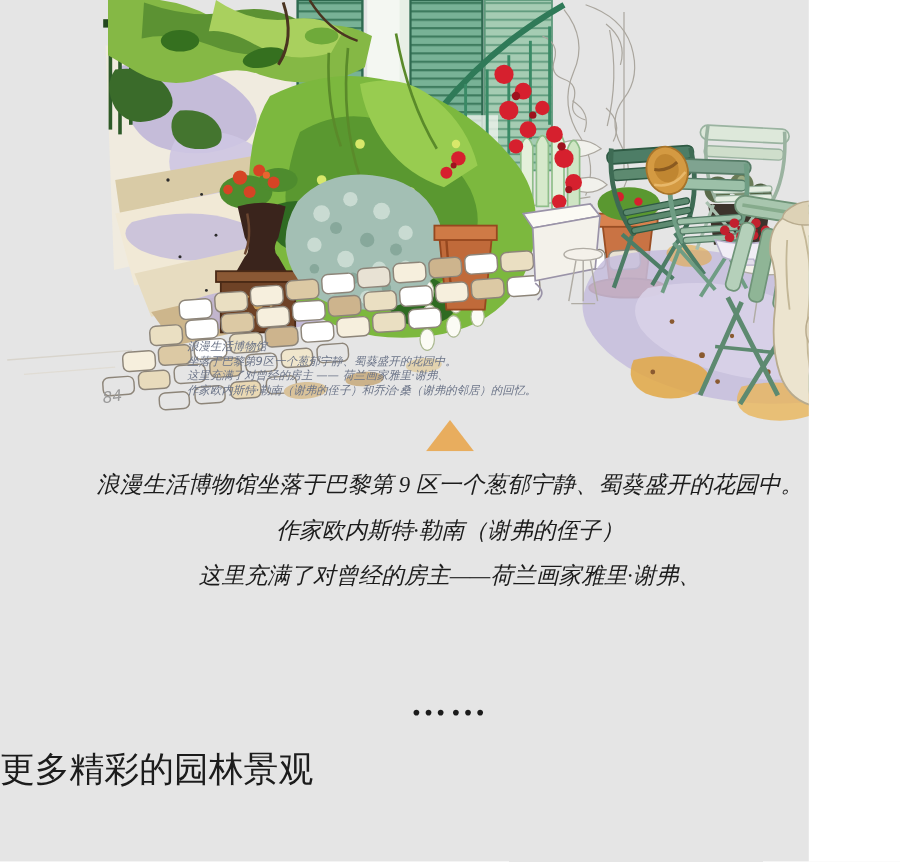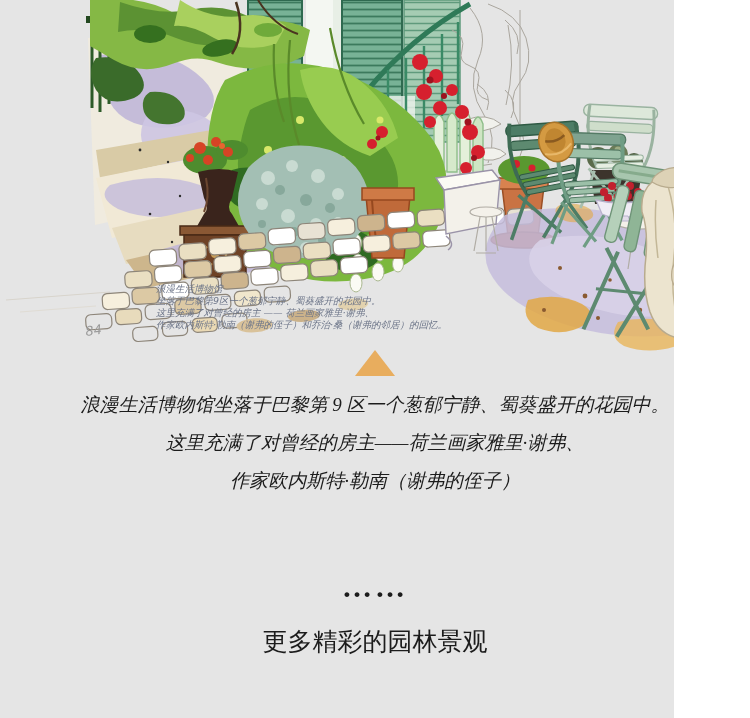--- a/index.html
+++ b/index.html
@@ -5,22 +5,22 @@
   html,body{margin:0;padding:0;background:#ffffff;}
   #page{position:relative;width:674px;height:718px;background:#e5e5e5;overflow:hidden;
         font-family:"Liberation Serif","DejaVu Serif",serif;}
   #art{position:absolute;left:0;top:0;width:750px;height:385px;}
   .caption-text{font-family:"DejaVu Sans",sans-serif;font-style:italic;}
   #divider{position:absolute;left:355px;top:350px;width:40px;height:26px;}
   #desc{position:absolute;left:0;top:386px;width:750px;text-align:center;color:#1c1c1c;
         font-size:19px;line-height:38px;letter-spacing:0px;font-style:italic;}
   #ellipsis{position:absolute;left:0;top:572px;width:750px;text-align:center;color:#1c1c1c;
         font-size:30px;font-weight:bold;letter-spacing:3px;line-height:30px;}
-  #footer{position:absolute;left:0;top:620px;width:750px;text-align:center;color:#1c1c1c;
-        font-size:25px;line-height:44px;}
+  #footer{position:absolute;left:0;top:620px;width:750px;color:#1c1c1c;
+        font-size:29px;line-height:44px;}
   .line{white-space:nowrap;}
 </style>
 </head>
 <body>
 
 <div id="page">
 
   <svg id="art" viewBox="0 0 750 385">
     <defs>
       <pattern id="louverA" width="8" height="7" patternUnits="userSpaceOnUse">
@@ -435,22 +435,22 @@
       <text x="86" y="336" font-size="13" fill="#9a9a9a" transform="rotate(-8 86 336)">84</text>
     </g>
   </svg>
 
   <svg id="divider" viewBox="0 0 40 26">
     <polygon points="20,0 40,26 0,26" fill="#e8ad5e"></polygon>
   </svg>
 
   <div id="desc">
     <div class="line">浪漫生活博物馆坐落于巴黎第 9 区一个葱郁宁静、蜀葵盛开的花园中。</div>
+    <div class="line">作家欧内斯特·勒南（谢弗的侄子）</div>
     <div class="line">这里充满了对曾经的房主——荷兰画家雅里·谢弗、</div>
-    <div class="line">作家欧内斯特·勒南（谢弗的侄子）</div>
   </div>
 
   <div id="ellipsis">……</div>
 
   <div id="footer">
     <div class="line">更多精彩的园林景观</div>
   </div>
 
 </div>
 

